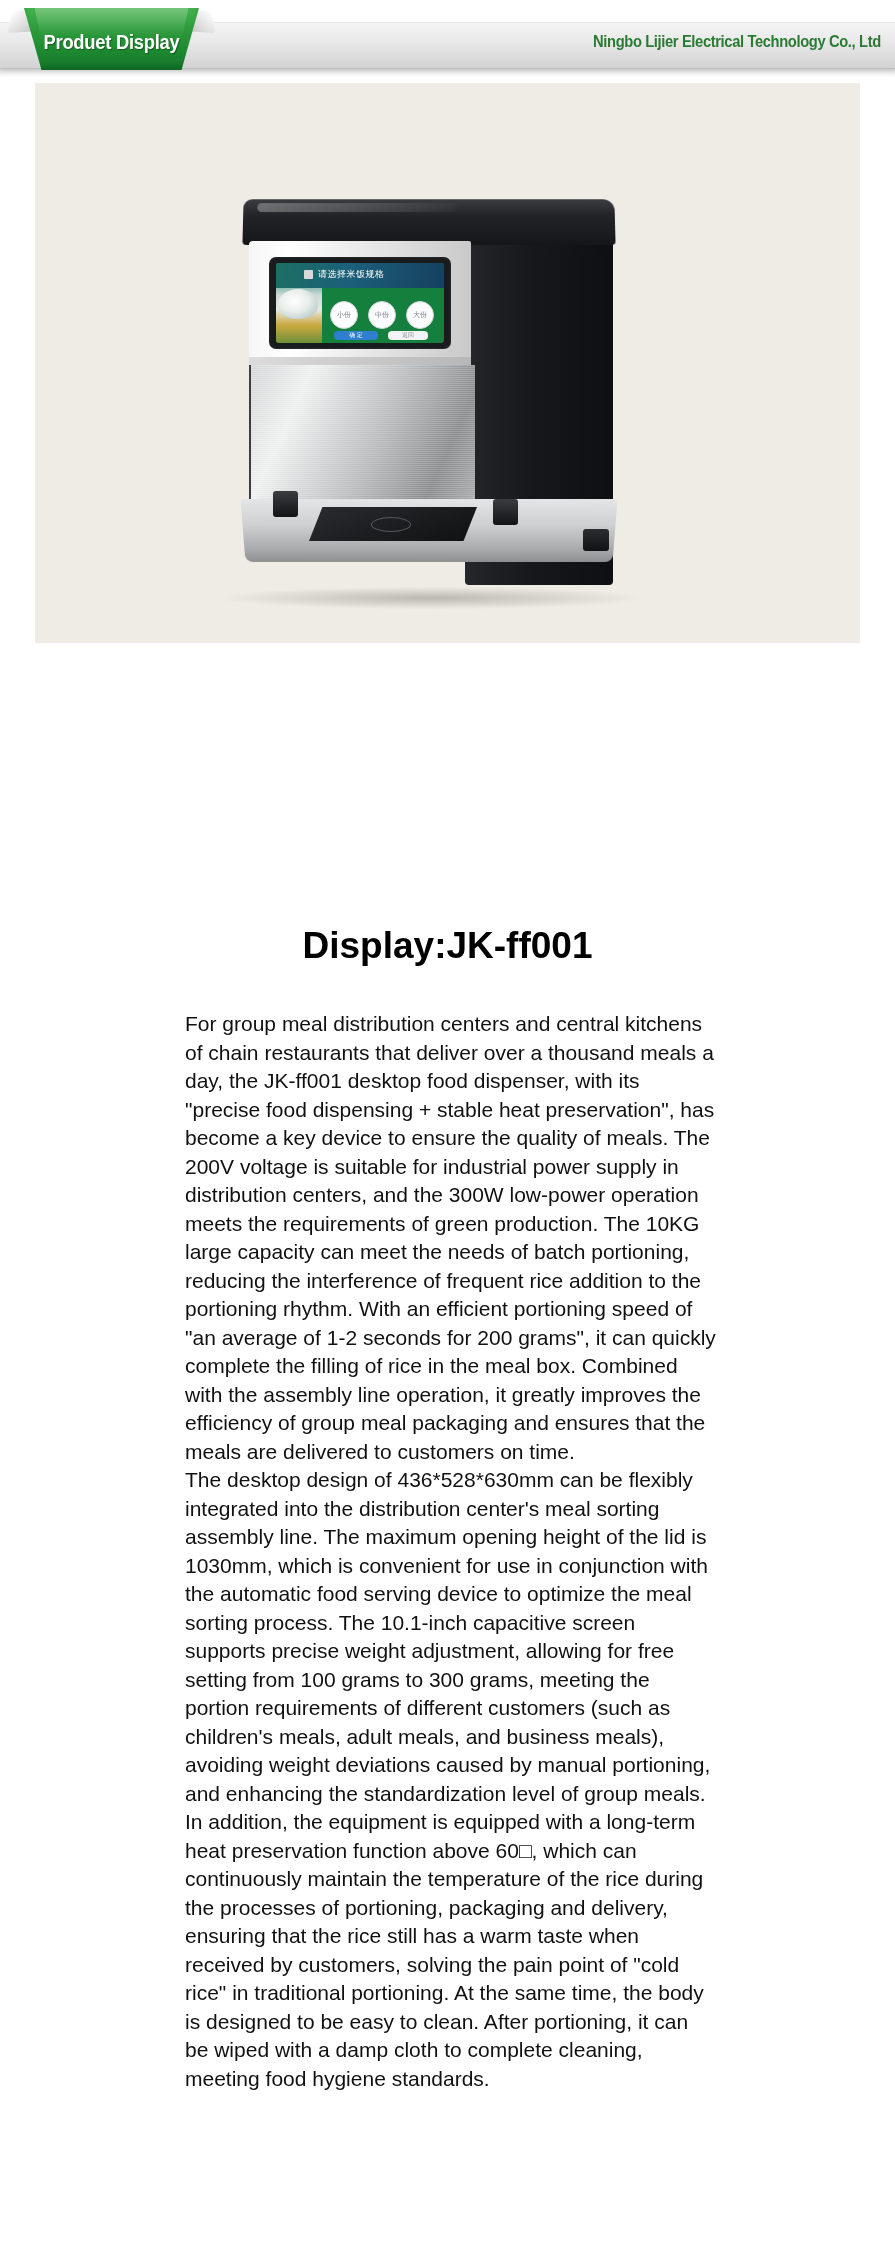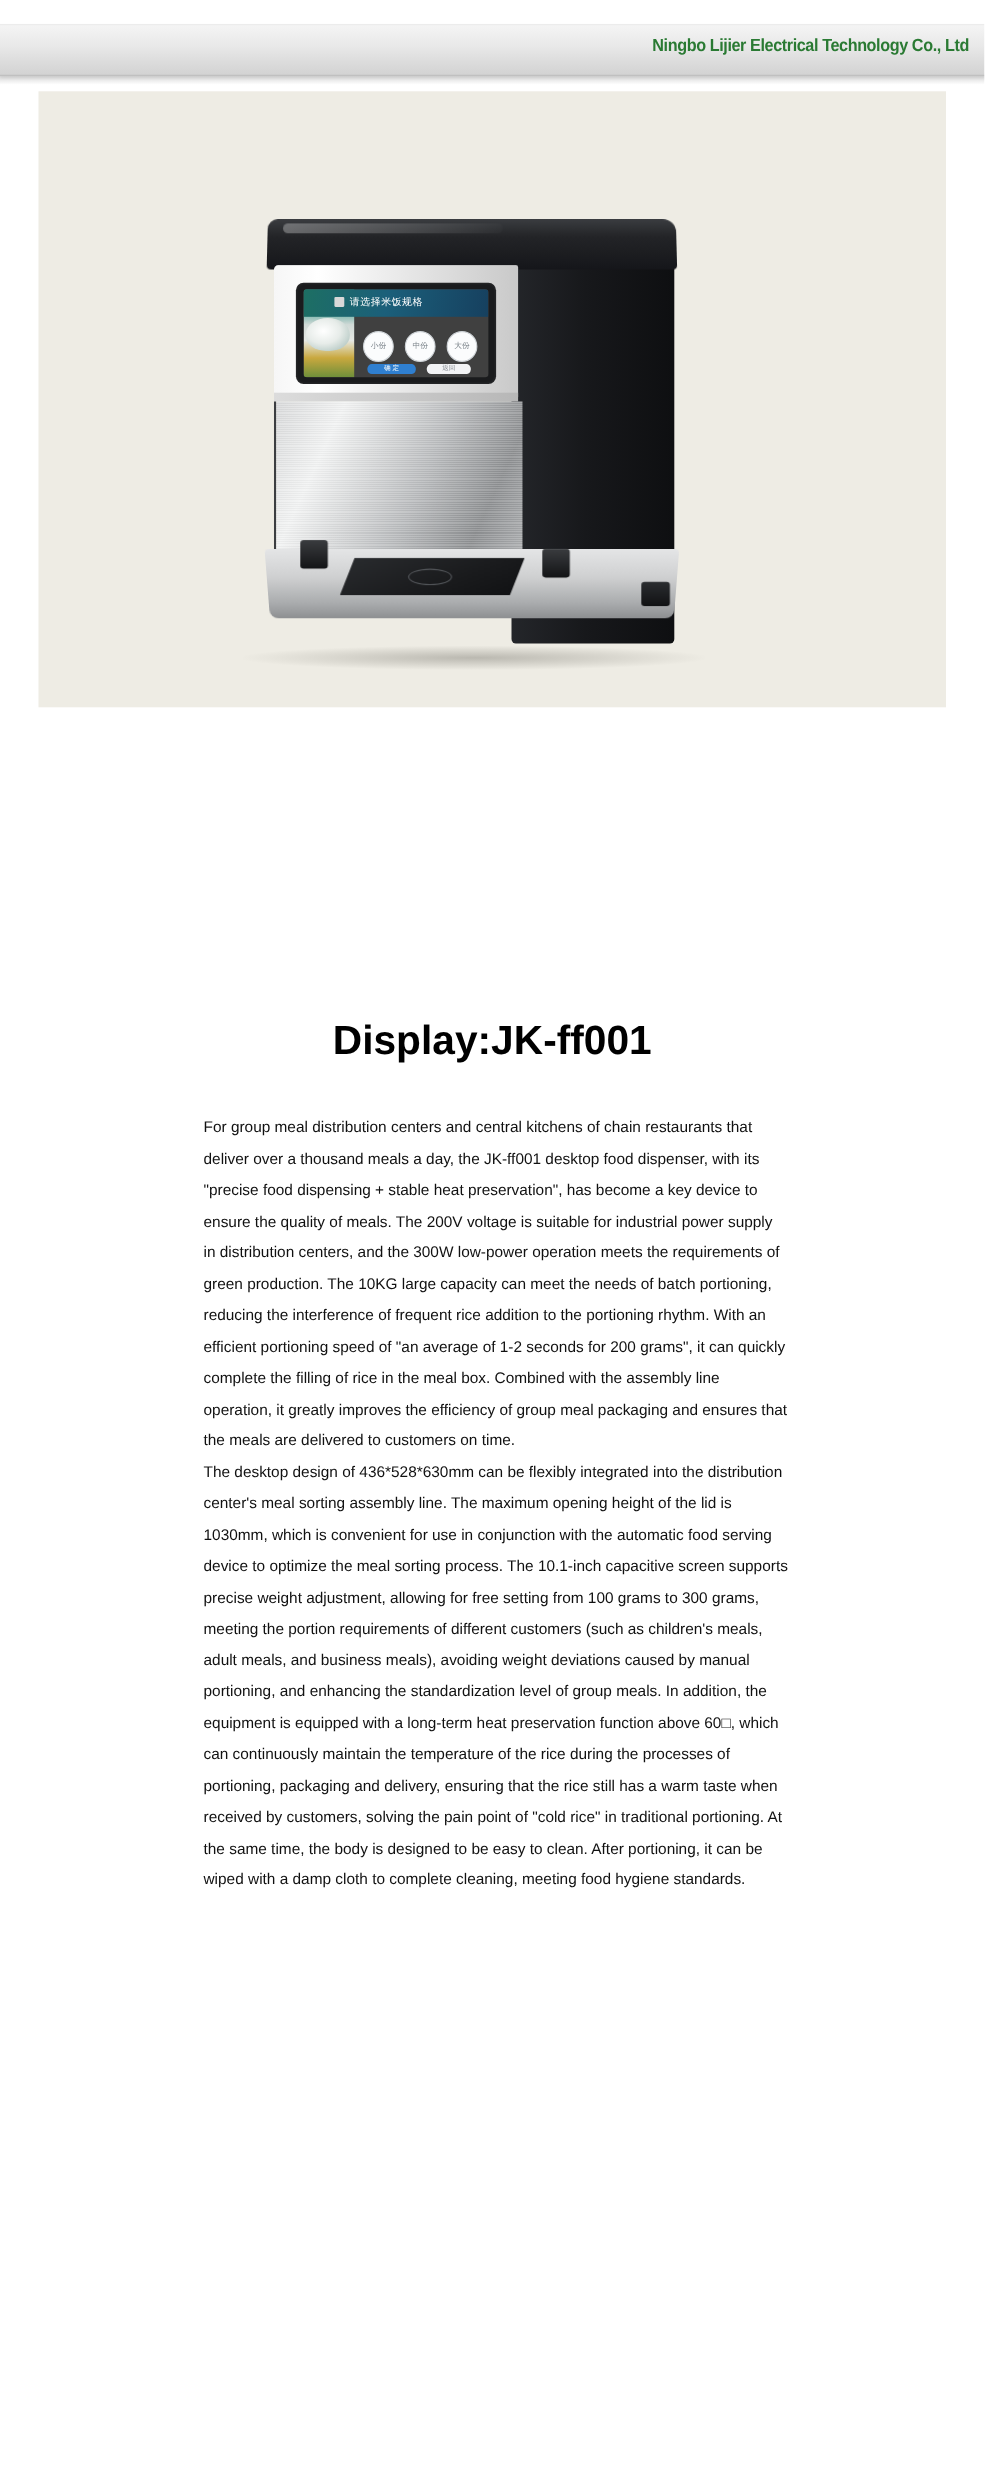--- a/index.html
+++ b/index.html
@@ -182,21 +182,21 @@
     background: #1a1b1d;
     border-radius: 7px;
     box-shadow: inset 0 0 3px rgba(255,255,255,0.12);
   }
   .m-screen {
     position: absolute;
     left: 7px;
     top: 6px;
     width: 168px;
     height: 80px;
-    background: #404040;
+    background: #15803d;
     border-radius: 3px;
     overflow: hidden;
   }
   .s-head {
     position: absolute;
     left: 0; top: 0;
     width: 100%;
     height: 25px;
     background: linear-gradient(100deg, #1d6f63 0%, #1b5f7a 45%, #16405f 100%);
   }
@@ -363,34 +363,42 @@
 
   
   .copy {
     position: absolute;
     left: 185px;
     top: 1010px;
     width: 532px;
   }
   .copy p {
     margin: 0;
-    font-size: 14px;
+    font-size: 21px;
     line-height: 28.5px;
     color: #111111;
     text-align: left;
     word-spacing: 0px;
   }
 </style>
 </head>
 <body>
 
 <div class="header">
   <div class="header-bar"></div>
   <div class="header-bar-shadow"></div>
 
+  <div class="tab-wrap">
+    <div class="tab-curl-l"></div>
+    <div class="tab-curl-r"></div>
+    <div class="tab-shape">
+      <div class="tab-gloss"></div>
+    </div>
+    <div class="tab-label">Produet Display</div>
+  </div>
 
   <div class="company">Ningbo Lijier Electrical Technology Co., Ltd</div>
 </div>
 
 <div class="photo">
   <div class="machine">
 
     <div class="m-side"></div>
 
     <div class="m-top">

